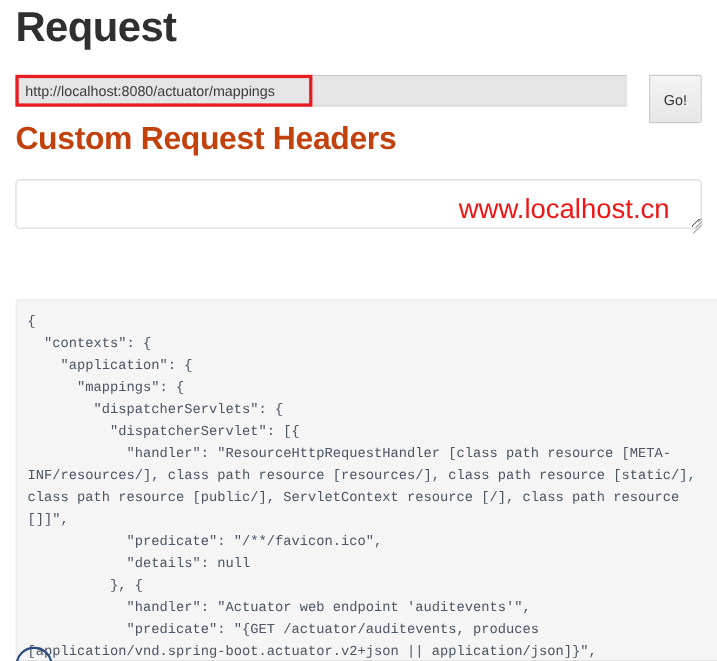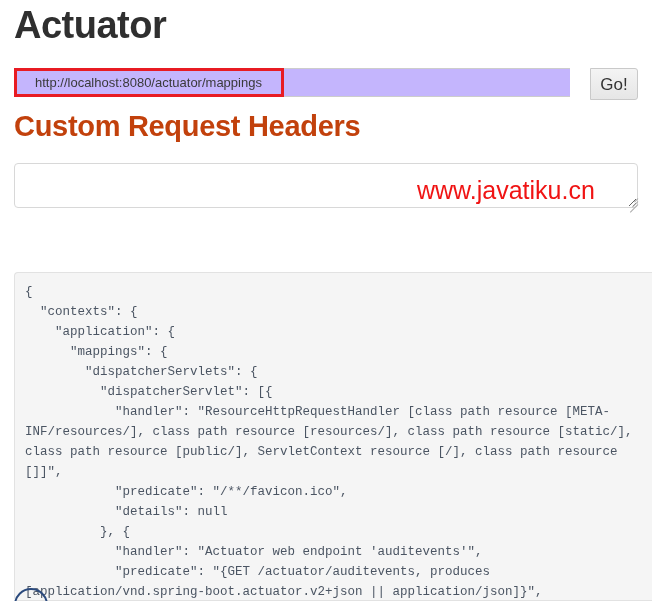--- a/index.html
+++ b/index.html
@@ -61,40 +61,40 @@
   .url-input {
     position: absolute;
     left: 0;
     top: 0;
     width: 556px;
     height: 29px;
     box-sizing: border-box;
     border: 1px solid #cccccc;
     border-right: none;
     border-radius: 3px 0 0 3px;
-    background: #c4b5fd;
+    background: #e5e5e5;
     font-family: "Liberation Sans", sans-serif;
     font-size: 13px;
     color: #3a3a3a;
-    padding: 0 20px;
+    padding: 0 8px;
     outline: none;
   }
   .go-button {
     position: absolute;
     right: 0;
     top: 0;
     width: 48px;
-    height: 32px;
+    height: 44px;
     box-sizing: border-box;
     border: 1px solid #c9c9c9;
     border-radius: 0 3px 3px 0;
     background: linear-gradient(to bottom, #f4f4f4 0%, #e6e6e6 100%);
     color: #333333;
     font-family: "Liberation Sans", sans-serif;
-    font-size: 17px;
+    font-size: 13px;
     line-height: 27px;
     text-align: center;
     cursor: pointer;
     padding: 0;
   }
 
   
   .annotation-box {
     position: absolute;
     left: 14px;
@@ -193,40 +193,40 @@
     border: 2px solid #2b4a7d;
     border-radius: 50%;
     background: transparent;
   }
 </style>
 </head>
 <body>
 
 <div class="page">
 
-  <h1 class="h1-title">Actuator</h1>
+  <h1 class="h1-title">Request</h1>
 
   <div class="url-group">
     <input class="url-input" type="text" value="http://localhost:8080/actuator/mappings" style="">
     <button class="go-button">Go!</button>
   </div>
 
   <div class="annotation-box"></div>
 
   <h2 class="h2-title h2-headers">Custom Request Headers</h2>
 
   <textarea class="headers-textarea" placeholder="" style=""></textarea>
 
   <span class="resize-grip">
     <i></i>
       <i></i>
       <i></i>
   </span>
 
-  <div class="watermark">www.javatiku.cn</div>
+  <div class="watermark">www.localhost.cn</div>
 
 
   <pre class="properties-pre">{
   "contexts": {
     "application": {
       "mappings": {
         "dispatcherServlets": {
           "dispatcherServlet": [{
             "handler": "ResourceHttpRequestHandler [class path resource [META-INF/resources/], class path resource [resources/], class path resource [static/], class path resource [public/], ServletContext resource [/], class path resource []]",
             "predicate": "/**/favicon.ico",

